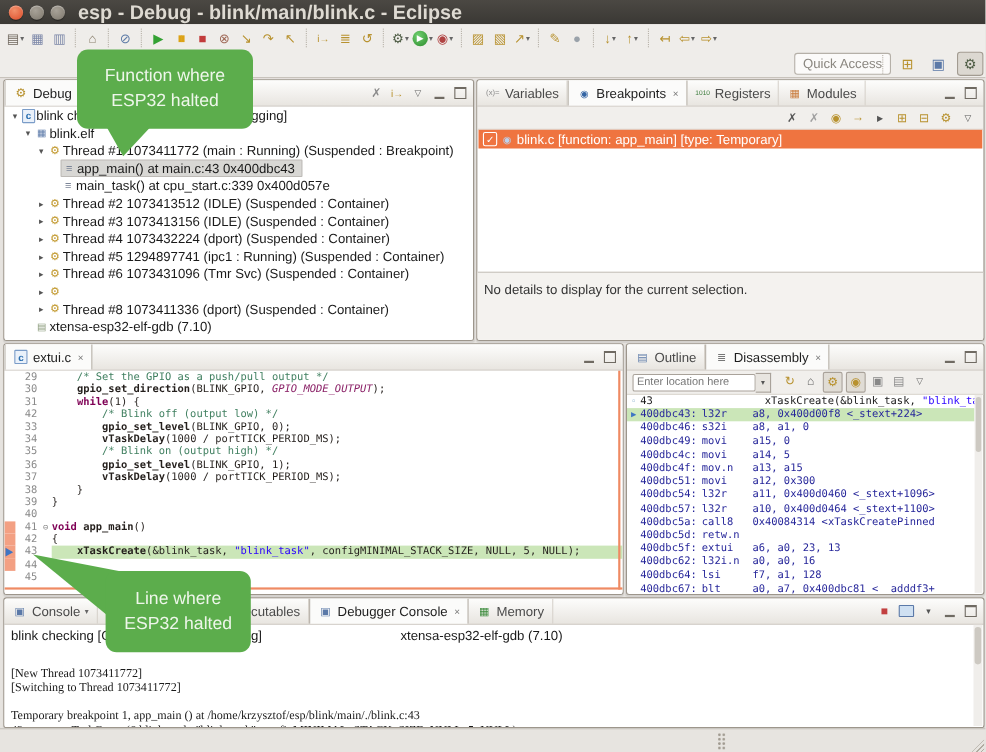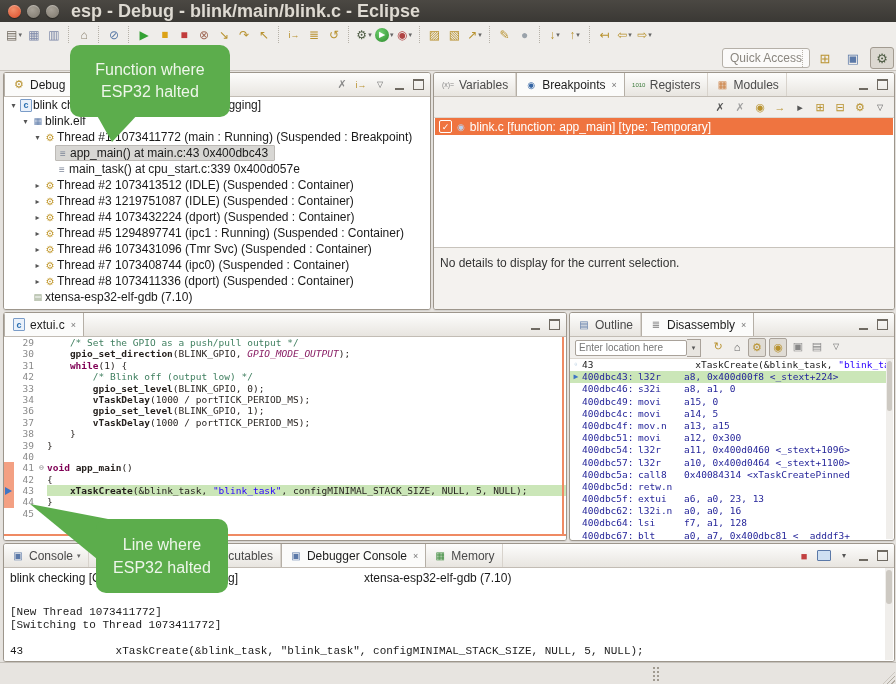--- a/index.html
+++ b/index.html
@@ -72,21 +72,21 @@
   .dr .dm{width:46px;flex:none;}
   .dr.current{background:#cbe6b8;}
   .dr.srcline{color:#1a1a1a;}
   #dis-scroll{position:absolute;right:1px;top:46px;bottom:1px;width:7px;background:#f0eeeb;}
   #dis-scroll .thumb{position:absolute;left:1px;right:1px;top:2px;height:50px;background:#cdc9c2;border-radius:3px;}
   
   #console-body{position:absolute;left:0;top:24px;right:0;bottom:0;background:#fff;}
   #proc-label{position:absolute;left:6px;top:3px;font-size:12px;color:#1a1a1a;white-space:nowrap;}
   #proc-label-right{position:absolute;left:360px;top:3px;font-size:12px;color:#1a1a1a;white-space:nowrap;}
   #console-lines{position:absolute;left:6px;top:38px;right:14px;}
-  .con-line{font-family:Liberation Mono, monospace;font-size:11px;line-height:13px;white-space:pre;color:#1a1a1a;}
+  .con-line{font-family:Liberation Serif, serif;font-size:11px;line-height:13px;white-space:pre;color:#1a1a1a;}
   #con-scroll{position:absolute;right:1px;top:24px;bottom:1px;width:8px;background:#f0eeeb;}
   #con-scroll .thumb{position:absolute;left:1px;right:1px;top:2px;height:34px;background:#cdc9c2;border-radius:3px;}
   
   #statusbar{position:absolute;left:0;top:662px;width:896px;height:22px;background:#e7e4e0;border-top:1px solid #c5c1bb;}
   #grip{position:absolute;left:652px;top:3px;width:8px;height:16px;background:radial-gradient(#a09a90 1px,transparent 1.3px) 0 0/4px 4px repeat;}
   #resize-corner{position:absolute;right:1px;bottom:1px;width:12px;height:12px;background:repeating-linear-gradient(135deg,transparent 0 2px,#b1aba1 2px 3px);clip-path:polygon(100% 0,100% 100%,0 100%);}
   
   .callout{position:absolute;background:#5cad4c;border-radius:10px;color:#eef6ea;display:flex;flex-direction:column;align-items:center;justify-content:center;z-index:41;text-align:center;}
   #callout-1{left:70px;top:45px;width:160px;height:72px;font-size:16px;line-height:22px;}
   #callout-2{left:96px;top:519px;width:132px;height:74px;font-size:16px;line-height:23px;}
@@ -266,41 +266,40 @@
         <span>main_task() at cpu_start.c:339 0x400d057e</span>
       </div>
       <div class="trow" style="padding-left: 28px;">
         <span class="texp">▸</span>
         <span class="micon" style="color: rgb(194, 153, 46); font-size: 10px;">⚙</span>
         <span>Thread #2 1073413512 (IDLE) (Suspended : Container)</span>
       </div>
       <div class="trow" style="padding-left: 28px;">
         <span class="texp">▸</span>
         <span class="micon" style="color: rgb(194, 153, 46); font-size: 10px;">⚙</span>
-        <span>Thread #3 1219751087 (IDLE) (Suspended : Container)</span>
+        <span>Thread #3 1073413156 (IDLE) (Suspended : Container)</span>
       </div>
       <div class="trow" style="padding-left: 28px;">
         <span class="texp">▸</span>
         <span class="micon" style="color: rgb(194, 153, 46); font-size: 10px;">⚙</span>
         <span>Thread #4 1073432224 (dport) (Suspended : Container)</span>
       </div>
       <div class="trow" style="padding-left: 28px;">
         <span class="texp">▸</span>
         <span class="micon" style="color: rgb(194, 153, 46); font-size: 10px;">⚙</span>
         <span>Thread #5 1294897741 (ipc1 : Running) (Suspended : Container)</span>
       </div>
       <div class="trow" style="padding-left: 28px;">
         <span class="texp">▸</span>
         <span class="micon" style="color: rgb(194, 153, 46); font-size: 10px;">⚙</span>
         <span>Thread #6 1073431096 (Tmr Svc) (Suspended : Container)</span>
       </div>
       <div class="trow" style="padding-left: 28px;">
         <span class="texp">▸</span>
         <span class="micon" style="color: rgb(194, 153, 46); font-size: 10px;">⚙</span>
-        <span>Thread #7 1073408744 (ipc0) (Suspended : Container)</span>
       </div>
       <div class="trow" style="padding-left: 28px;">
         <span class="texp">▸</span>
         <span class="micon" style="color: rgb(194, 153, 46); font-size: 10px;">⚙</span>
         <span>Thread #8 1073411336 (dport) (Suspended : Container)</span>
       </div>
       <div class="trow" style="padding-left: 16px;">
         <span class="texp"></span>
         <span class="micon" style="color: rgb(138, 154, 122); font-size: 9px;">▤</span>
         <span>xtensa-esp32-elf-gdb (7.10)</span>
@@ -373,20 +372,21 @@
         </span>
       </div>
     </div>
   <div id="code">
       <div class="cl"><span class="ruler"></span><span class="lnum">29</span><span class="fold"></span><span class="ctext"><span class="tc">    /* Set the GPIO as a push/pull output */</span></span></div>
       <div class="cl"><span class="ruler"></span><span class="lnum">30</span><span class="fold"></span><span class="ctext"><span class="">    </span><span class="tf">gpio_set_direction</span><span class="">(BLINK_GPIO, </span><span class="te">GPIO_MODE_OUTPUT</span><span class="">);</span></span></div>
       <div class="cl"><span class="ruler"></span><span class="lnum">31</span><span class="fold"></span><span class="ctext"><span class="">    </span><span class="tk">while</span><span class="">(1) {</span></span></div>
       <div class="cl"><span class="ruler"></span><span class="lnum">42</span><span class="fold"></span><span class="ctext"><span class="tc">        /* Blink off (output low) */</span></span></div>
       <div class="cl"><span class="ruler"></span><span class="lnum">33</span><span class="fold"></span><span class="ctext"><span class="">        </span><span class="tf">gpio_set_level</span><span class="">(BLINK_GPIO, 0);</span></span></div>
       <div class="cl"><span class="ruler"></span><span class="lnum">34</span><span class="fold"></span><span class="ctext"><span class="">        </span><span class="tf">vTaskDelay</span><span class="">(1000 / portTICK_PERIOD_MS);</span></span></div>
+      <div class="cl"><span class="ruler"></span><span class="lnum">35</span><span class="fold"></span><span class="ctext"><span class="tc">        /* Blink on (output high) */</span></span></div>
       <div class="cl"><span class="ruler"></span><span class="lnum">36</span><span class="fold"></span><span class="ctext"><span class="">        </span><span class="tf">gpio_set_level</span><span class="">(BLINK_GPIO, 1);</span></span></div>
       <div class="cl"><span class="ruler"></span><span class="lnum">37</span><span class="fold"></span><span class="ctext"><span class="">        </span><span class="tf">vTaskDelay</span><span class="">(1000 / portTICK_PERIOD_MS);</span></span></div>
       <div class="cl"><span class="ruler"></span><span class="lnum">38</span><span class="fold"></span><span class="ctext"><span class="">    }</span></span></div>
       <div class="cl"><span class="ruler"></span><span class="lnum">39</span><span class="fold"></span><span class="ctext"><span class="">}</span></span></div>
       <div class="cl"><span class="ruler"></span><span class="lnum">40</span><span class="fold"></span><span class="ctext"></span></div>
       <div class="cl"><span class="ruler range"></span><span class="lnum">41</span><span class="fold">⊖</span><span class="ctext"><span class="tk">void</span><span class=""> </span><span class="tf">app_main</span><span class="">()</span></span></div>
       <div class="cl"><span class="ruler range"></span><span class="lnum">42</span><span class="fold"></span><span class="ctext"><span class="">{</span></span></div>
       <div class="cl current"><span class="ruler range"><span class="iparrow"></span></span><span class="lnum">43</span><span class="fold"></span><span class="ctext"><span class="">    </span><span class="tf">xTaskCreate</span><span class="">(&amp;blink_task, </span><span class="ts">"blink_task"</span><span class="">, configMINIMAL_STACK_SIZE, NULL, 5, NULL);</span></span></div>
       <div class="cl"><span class="ruler range"></span><span class="lnum">44</span><span class="fold"></span><span class="ctext"><span class="">}</span></span></div>
       <div class="cl"><span class="ruler"></span><span class="lnum">45</span><span class="fold"></span><span class="ctext"></span></div>
@@ -484,20 +484,21 @@
         </span>
       </div>
     </div>
   <div id="console-body">
     <div id="proc-label">blink checking [GDB Hardware Debugging]</div>
     <div id="proc-label-right">xtensa-esp32-elf-gdb (7.10)</div>
     <div id="console-lines">
         <div class="con-line">[New Thread 1073411772]</div>
         <div class="con-line">[Switching to Thread 1073411772]</div>
         <div class="con-line"> </div>
+        <div class="con-line">Temporary breakpoint 1, app_main () at /home/krzysztof/esp/blink/main/./blink.c:43</div>
         <div class="con-line">43              xTaskCreate(&amp;blink_task, "blink_task", configMINIMAL_STACK_SIZE, NULL, 5, NULL);</div>
       </div>
   </div>
   <div id="con-scroll">
       <div class="thumb"></div>
     </div>
 </div>
 
 <div id="statusbar">
   <div id="grip"></div>

